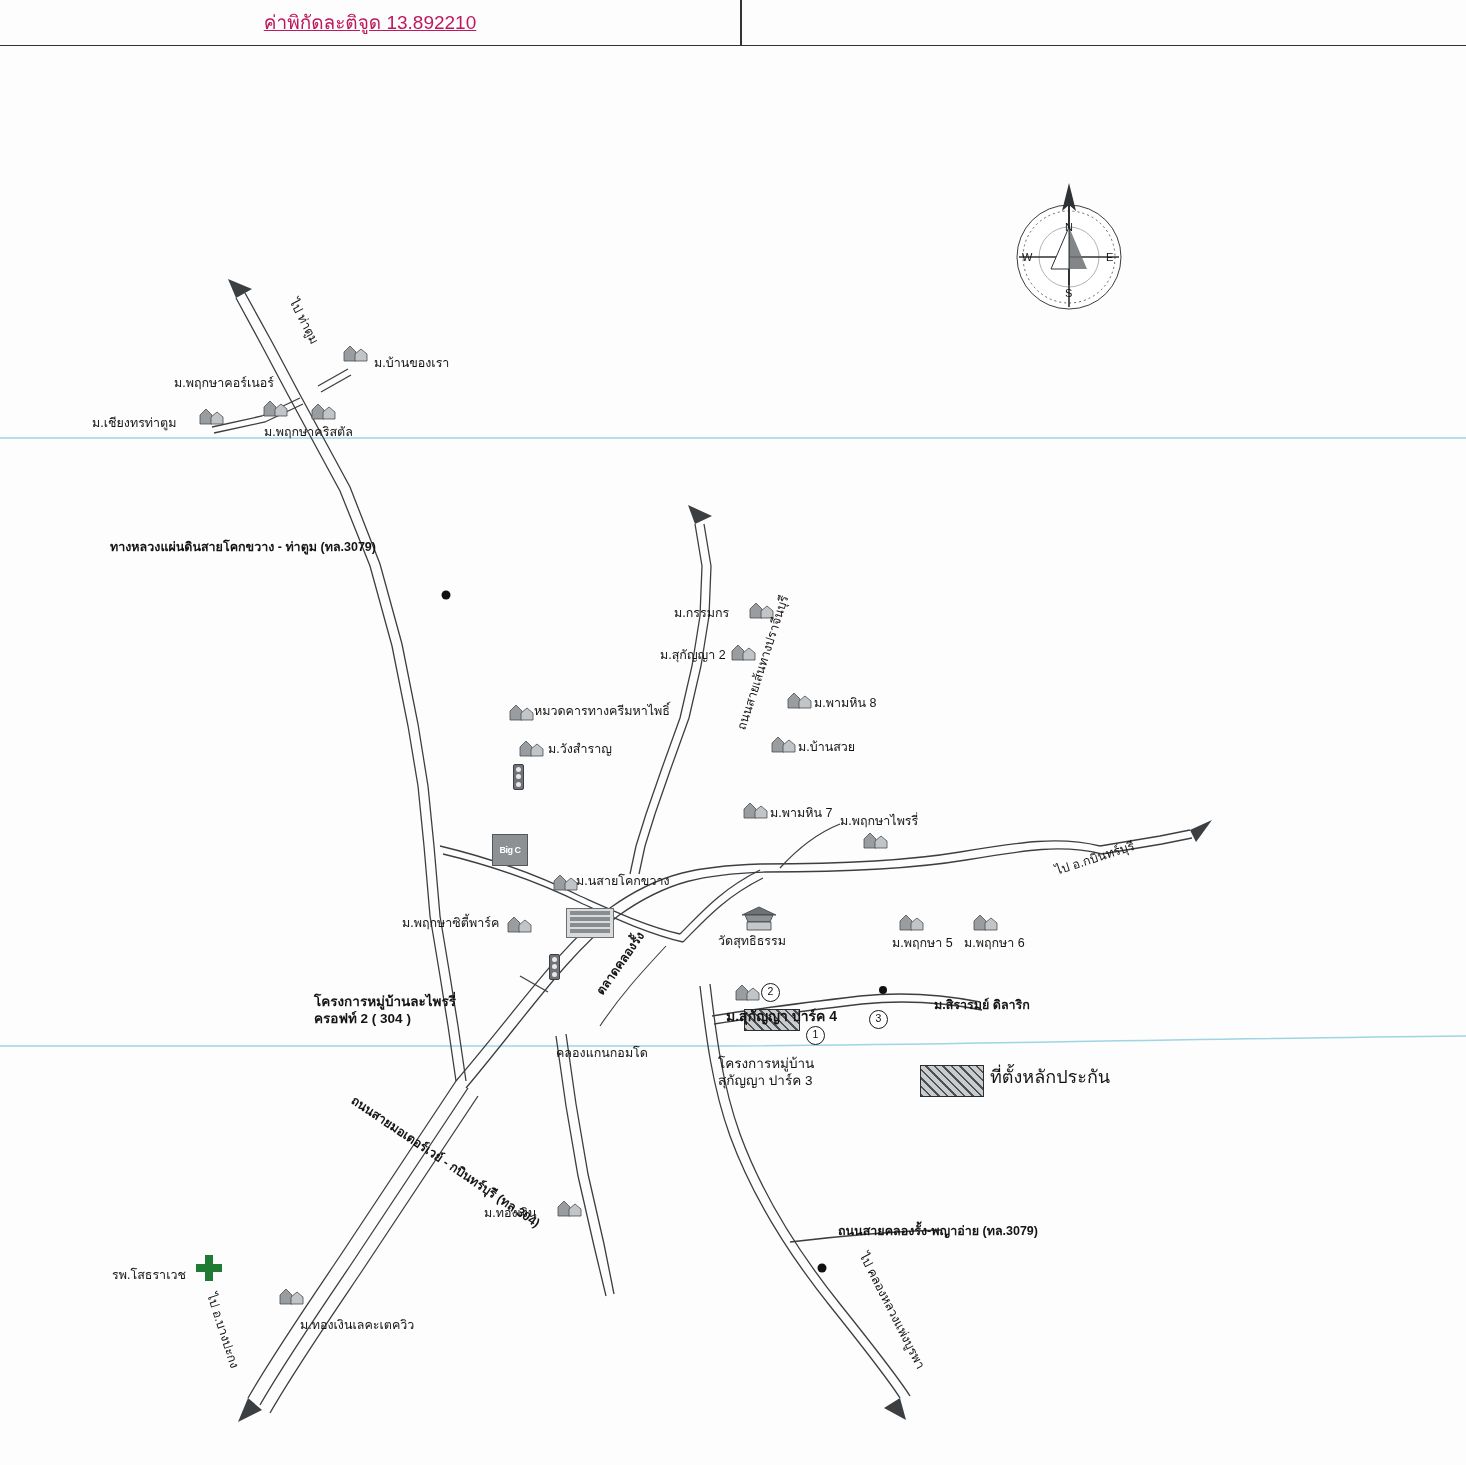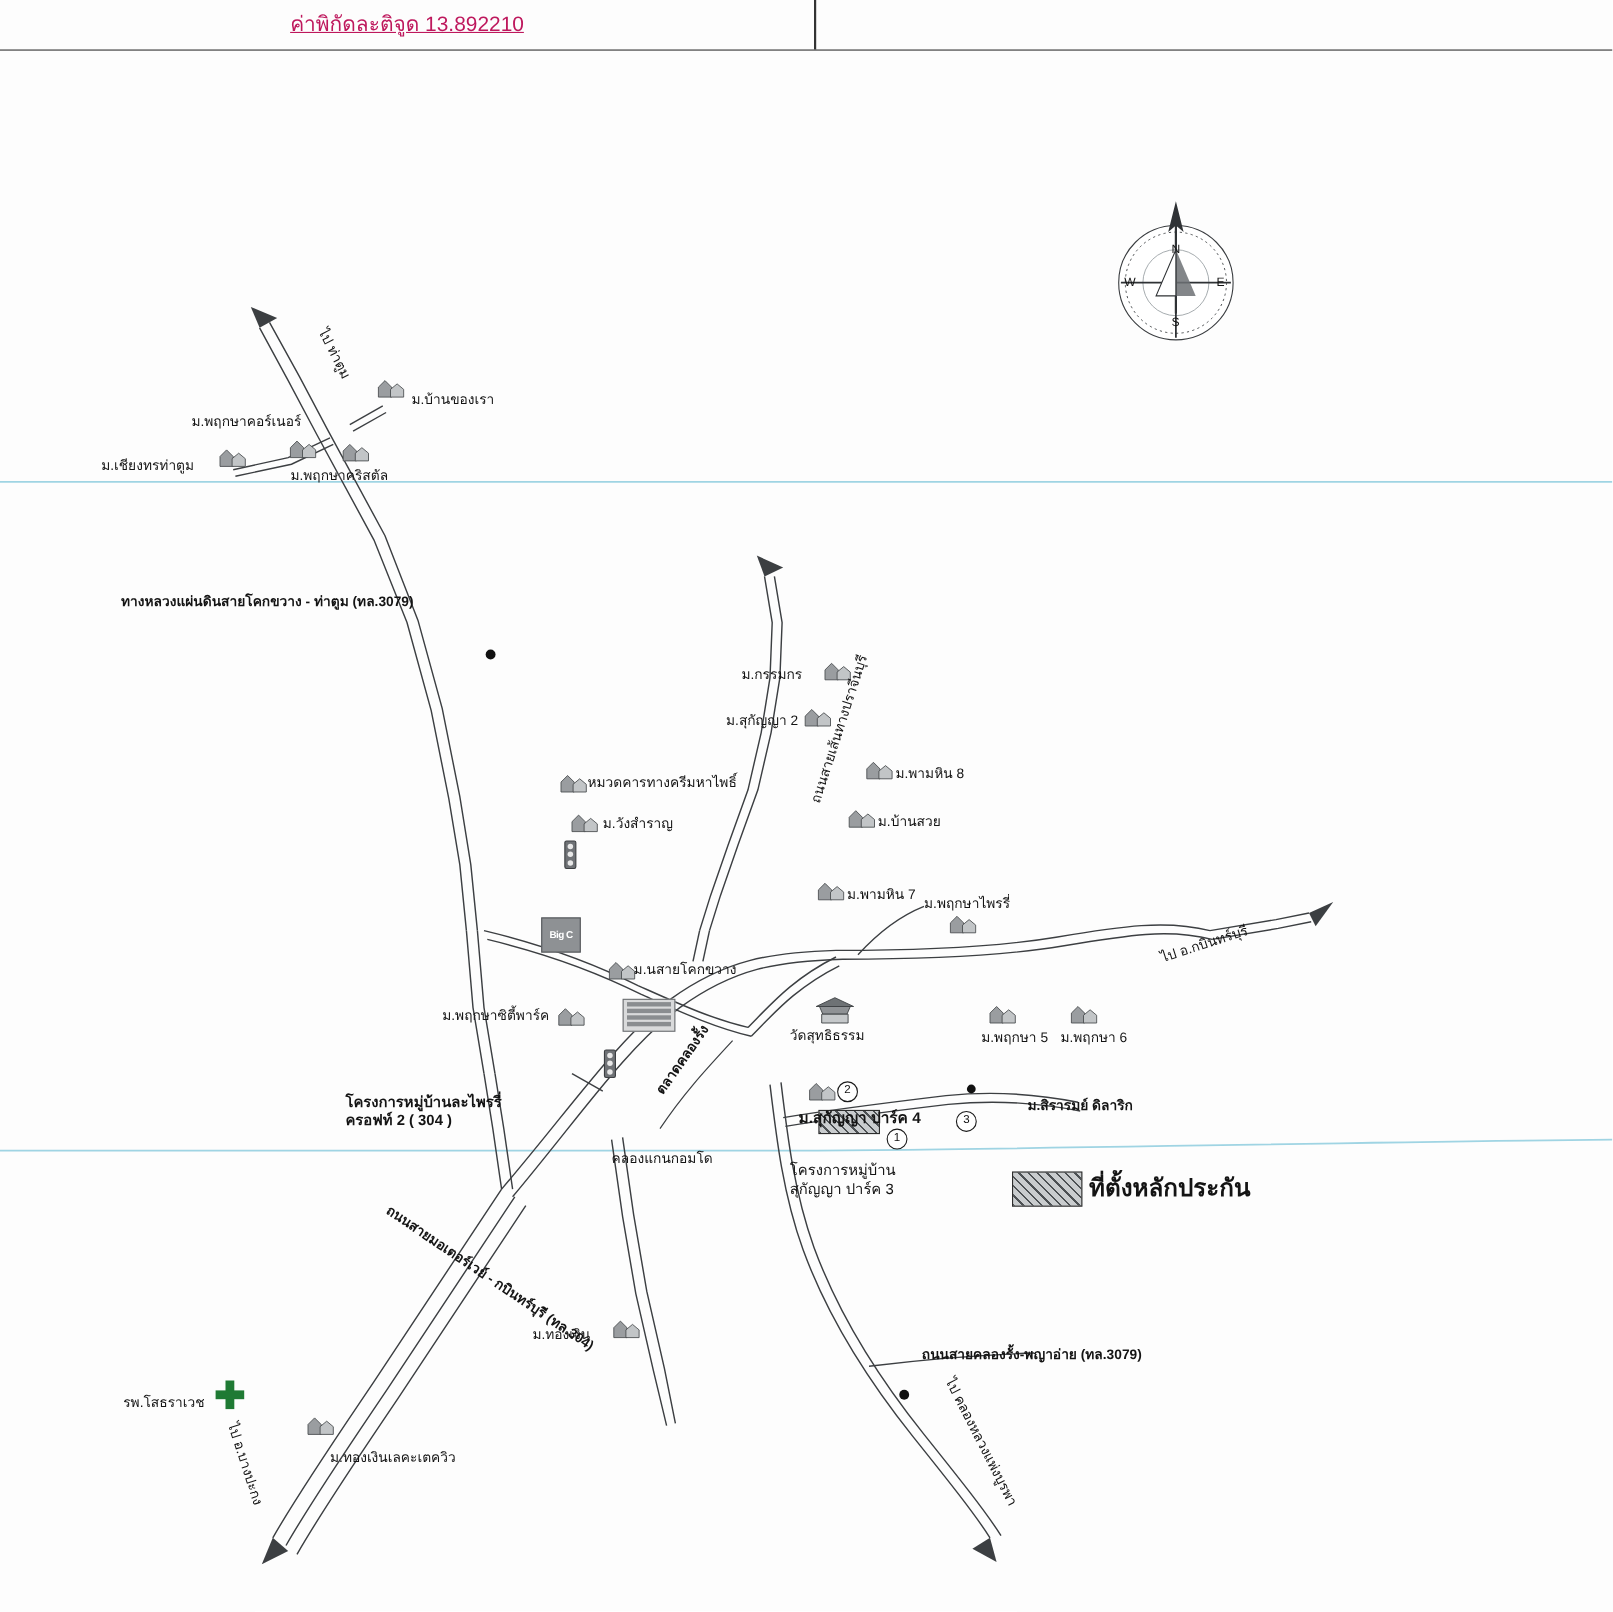--- a/index.html
+++ b/index.html
@@ -60,21 +60,21 @@
   
   .lbl {
     position: absolute;
     font-size: 12.5px;
     color: #141414;
     white-space: nowrap;
     line-height: 1.25;
   }
   .lbl.bold { font-weight: bold; }
   .lbl.big { font-size: 14px; }
-  .lbl.huge { font-size: 22px; font-weight: bold; }
+  .lbl.huge { font-size: 18px; font-weight: normal; }
   .lbl.mid { font-size: 13.5px; }
   .lbl.sm { font-size: 11px; }
   .lbl.rot-n55 { transform: rotate(-55deg); transform-origin: left center; }
   .lbl.rot-n72 { transform: rotate(-72deg); transform-origin: left center; }
   .lbl.rot-p34  { transform: rotate(34deg);  transform-origin: left center; }
   .lbl.rot-p63  { transform: rotate(63deg);  transform-origin: left center; }
   .lbl.rot-p72  { transform: rotate(72deg);  transform-origin: left center; }
   .lbl.rot-n18 { transform: rotate(-18deg); transform-origin: left center; }
 
   

